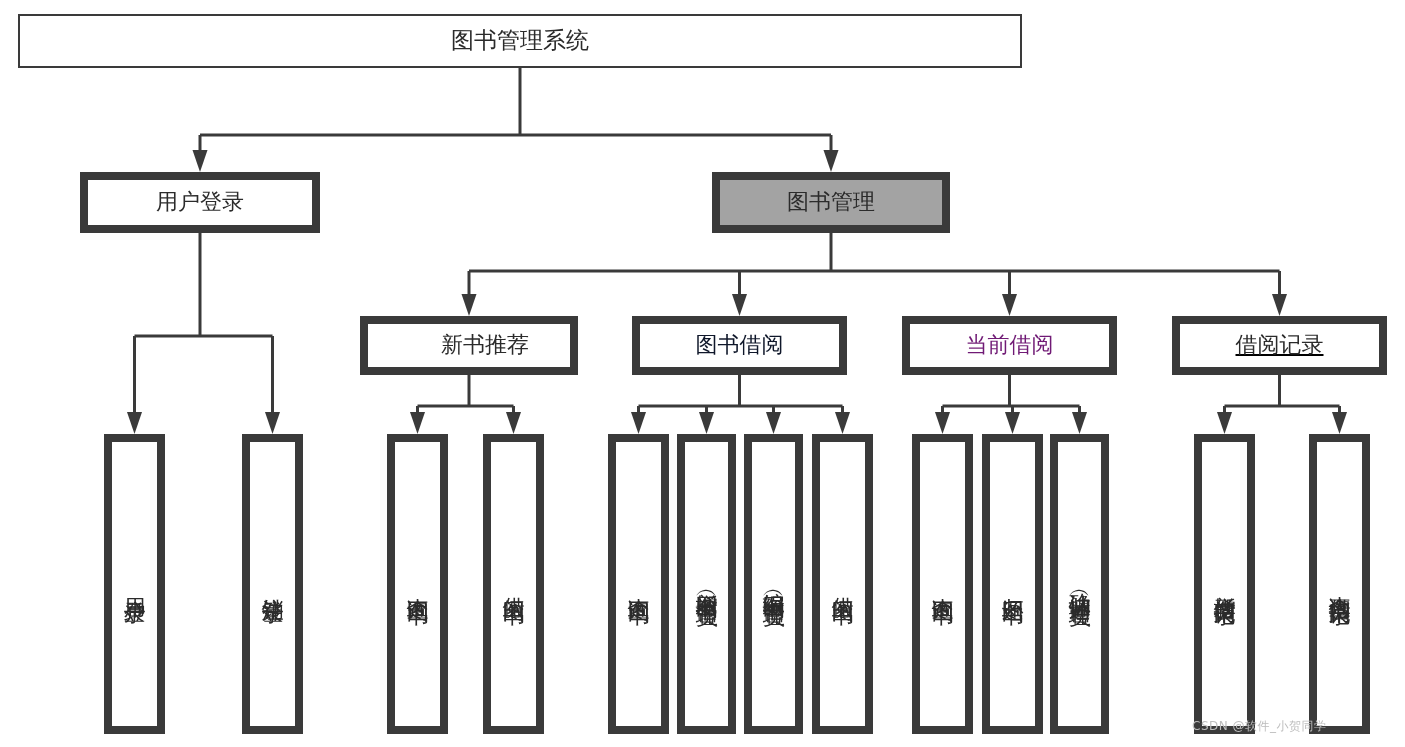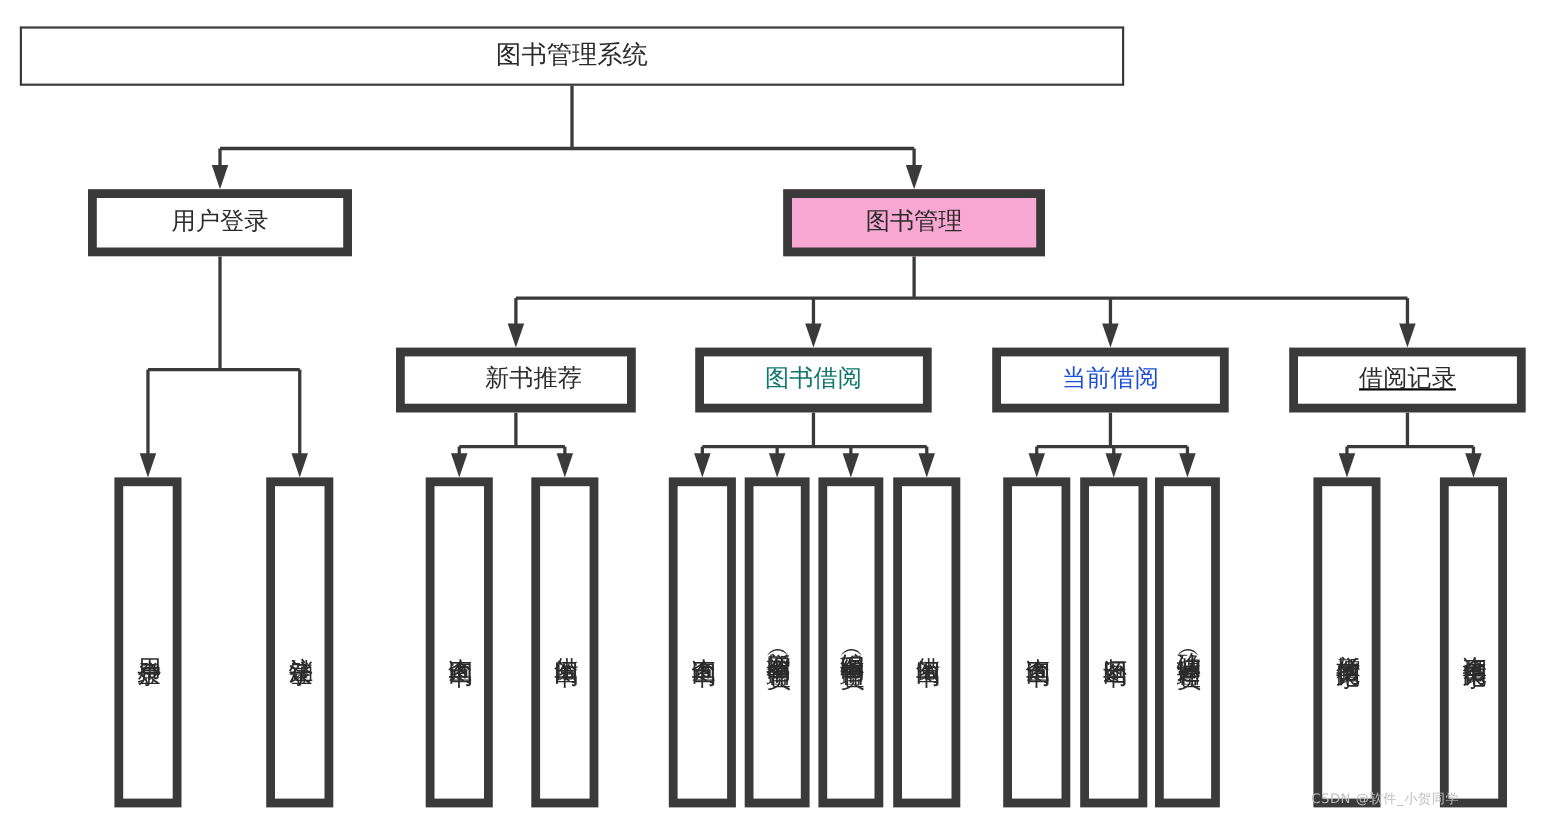--- a/index.html
+++ b/index.html
@@ -119,37 +119,37 @@
       <line x1="1079.5" y1="406" x2="1079.5" y2="418" stroke="#3a3a3a" stroke-width="3"></line>
       <polygon points="1072,412 1087,412 1079.5,434" fill="#3a3a3a"></polygon>
       <line x1="1279.5" y1="375" x2="1279.5" y2="406" stroke="#3a3a3a" stroke-width="3"></line>
       <line x1="1224.5" y1="406" x2="1339.5" y2="406" stroke="#3a3a3a" stroke-width="3"></line>
       <line x1="1224.5" y1="406" x2="1224.5" y2="418" stroke="#3a3a3a" stroke-width="3"></line>
       <polygon points="1217,412 1232,412 1224.5,434" fill="#3a3a3a"></polygon>
       <line x1="1339.5" y1="406" x2="1339.5" y2="418" stroke="#3a3a3a" stroke-width="3"></line>
       <polygon points="1332,412 1347,412 1339.5,434" fill="#3a3a3a"></polygon>
     </svg>
   <div id="node-layer">
-      <div class="node horizontal root" style="left: 18px; top: 24px; width: 1004px; height: 54px; border-color: rgb(58, 58, 58); background: rgb(255, 255, 255);">
+      <div class="node horizontal root" style="left: 18px; top: 14px; width: 1004px; height: 54px; border-color: rgb(58, 58, 58); background: rgb(255, 255, 255);">
         <span class="node-label" style="color: rgb(43, 43, 43);">图书管理系统</span>
       </div>
       <div class="node horizontal" style="left: 80px; top: 172px; width: 240px; height: 61px; border-color: rgb(58, 58, 58); background: rgb(255, 255, 255);">
         <span class="node-label" style="color: rgb(43, 43, 43);">用户登录</span>
       </div>
-      <div class="node horizontal" style="left: 712px; top: 172px; width: 238px; height: 61px; border-color: rgb(58, 58, 58); background: #f9a8d4;">
+      <div class="node horizontal" style="left: 712px; top: 172px; width: 238px; height: 61px; border-color: rgb(58, 58, 58); background: #a3a3a3;">
         <span class="node-label" style="color: rgb(43, 43, 43);">图书管理</span>
       </div>
       <div class="node horizontal" style="left: 360px; top: 316px; width: 218px; height: 59px; border-color: rgb(58, 58, 58); background: rgb(255, 255, 255);">
         <span class="node-label" style="color: rgb(43, 43, 43); margin-left: 32px;">新书推荐</span>
       </div>
       <div class="node horizontal" style="left: 632px; top: 316px; width: 215px; height: 59px; border-color: rgb(58, 58, 58); background: rgb(255, 255, 255);">
-        <span class="node-label" style="color: #0f766e;">图书借阅</span>
+        <span class="node-label" style="color: #0f172a;">图书借阅</span>
       </div>
       <div class="node horizontal" style="left: 902px; top: 316px; width: 215px; height: 59px; border-color: rgb(58, 58, 58); background: rgb(255, 255, 255);">
-        <span class="node-label" style="color: #1d4ed8;">当前借阅</span>
+        <span class="node-label" style="color: #701a75;">当前借阅</span>
       </div>
       <div class="node horizontal" style="left: 1172px; top: 316px; width: 215px; height: 59px; border-color: rgb(58, 58, 58); background: rgb(255, 255, 255); text-decoration: underline;">
         <span class="node-label" style="color: rgb(43, 43, 43);">借阅记录</span>
       </div>
       <div class="node vertical" style="left: 104px; top: 434px; width: 61px; height: 300px; border-color: rgb(58, 58, 58); background: rgb(255, 255, 255);">
         <span class="node-label" style="color: rgb(43, 43, 43);">用户登录</span>
       </div>
       <div class="node vertical" style="left: 242px; top: 434px; width: 61px; height: 300px; border-color: rgb(58, 58, 58); background: rgb(255, 255, 255);">
         <span class="node-label" style="color: rgb(43, 43, 43);">注销登录</span>
       </div>

